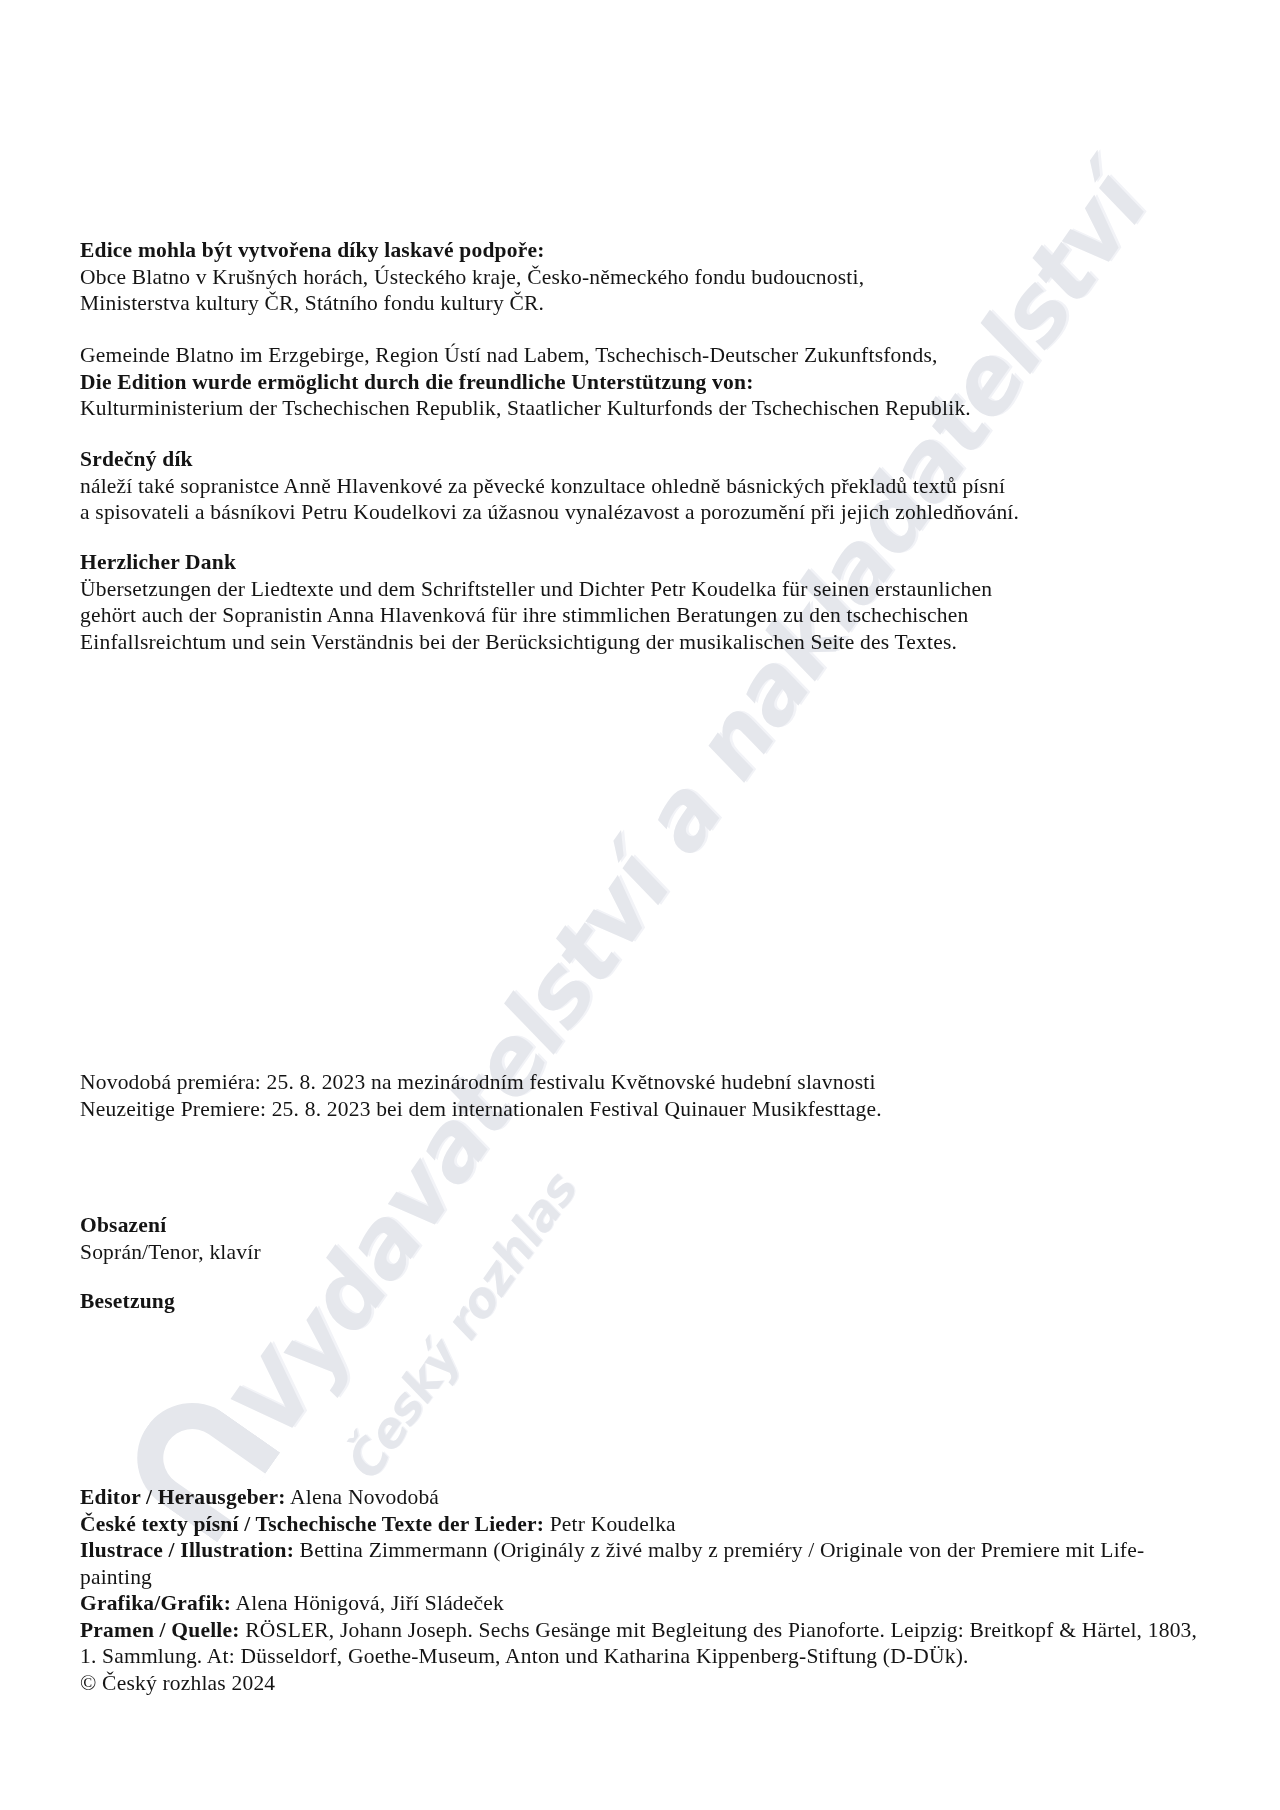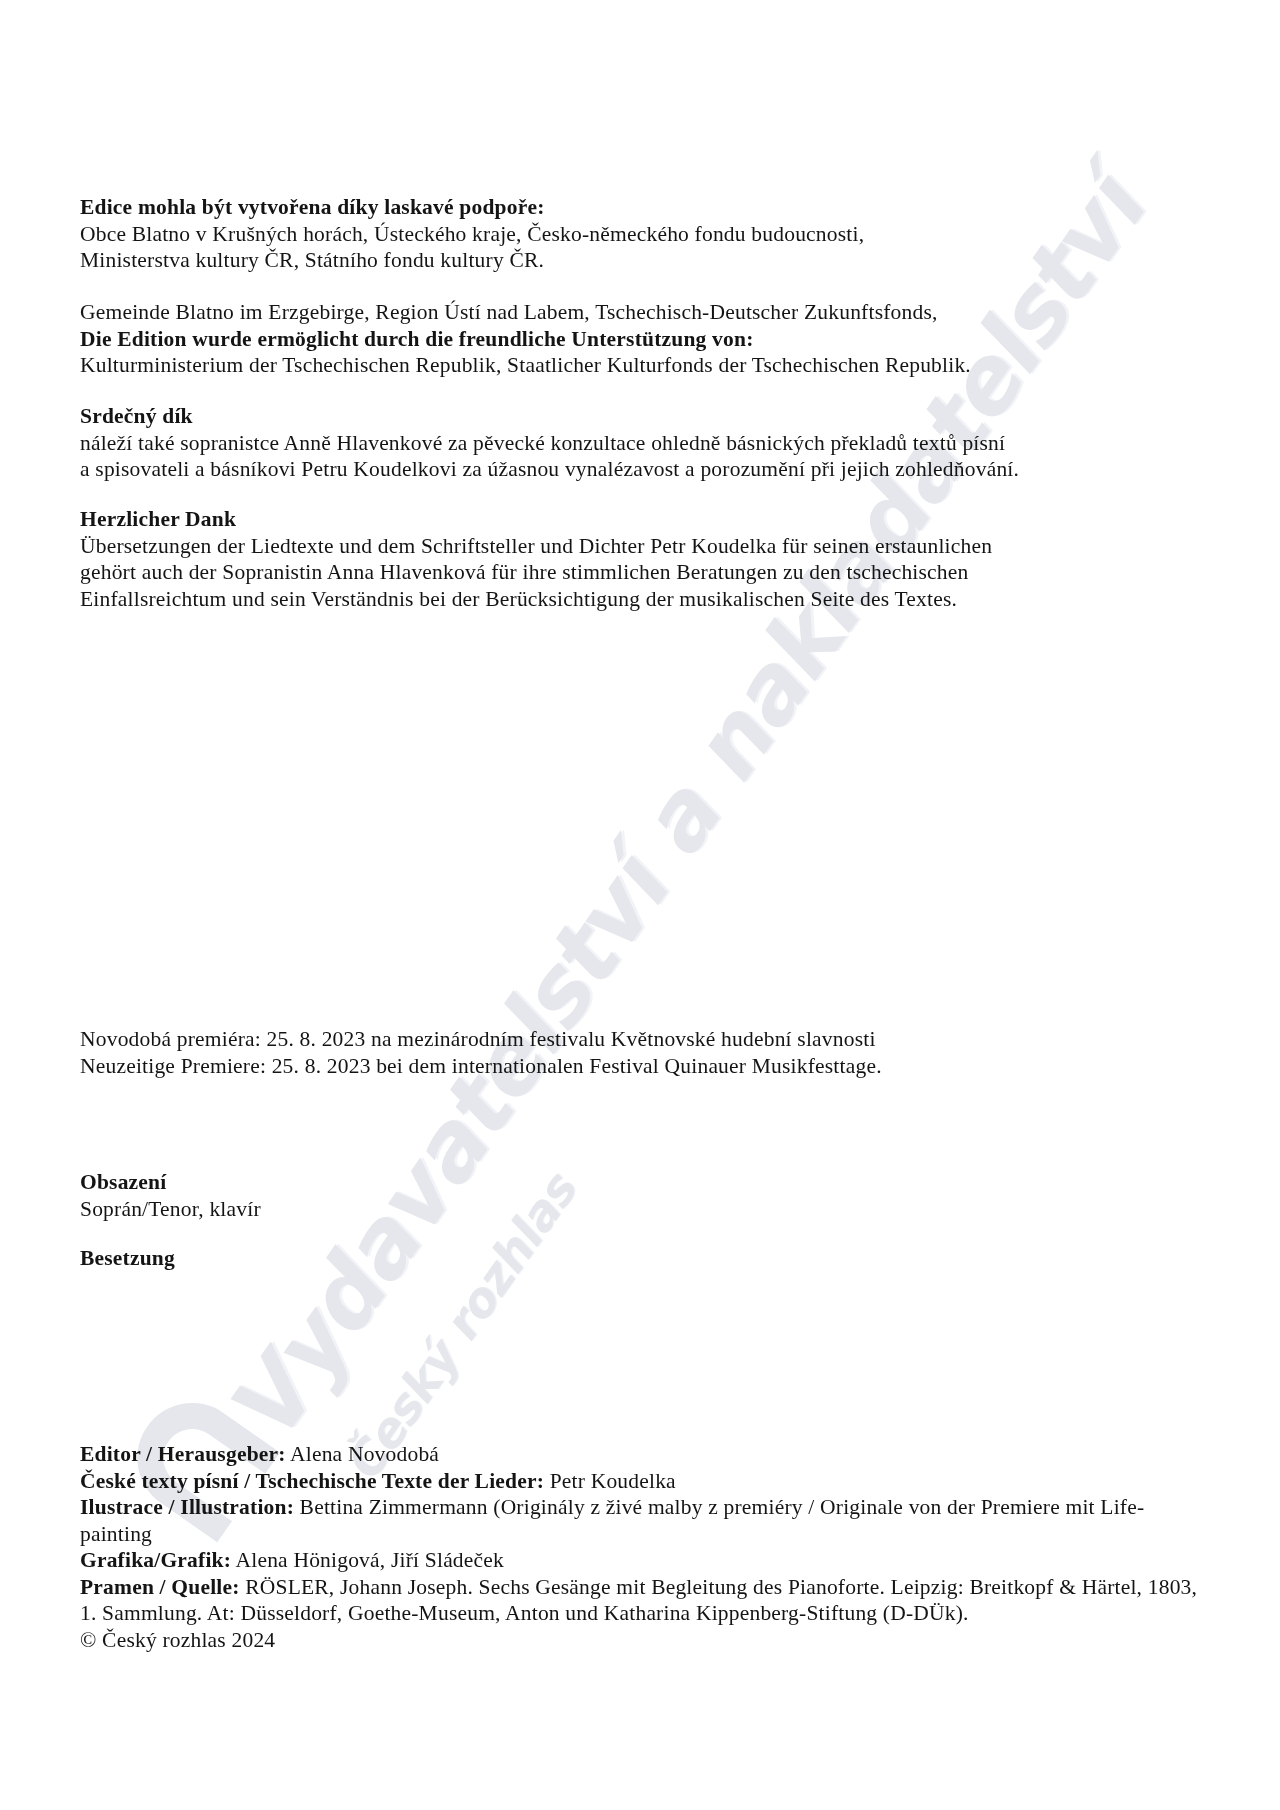--- a/index.html
+++ b/index.html
@@ -29,21 +29,21 @@
   .wm-logo{
     position:absolute;left:143px;top:1400px;width:110px;height:124px;
     transform:rotate(-55deg);
   }
   .wm-logo .arch{
     width:100%;height:100%;box-sizing:border-box;
     border:26px solid #e5e7ec;border-bottom:none;
     border-radius:58px 58px 0 0;
   }
   
-  .content{position:absolute;inset:0;z-index:1;}
+  .content{position:absolute;inset:0;z-index:1;margin-top:43px;}
   .block{
     position:absolute;left:80px;width:1160px;
     font-size:21.5px;line-height:26.5px;letter-spacing:0.2px;
   }
   .line{white-space:nowrap;}
   .b{font-weight:700;}
   .i{}
 </style>
 </head>
 <body>

